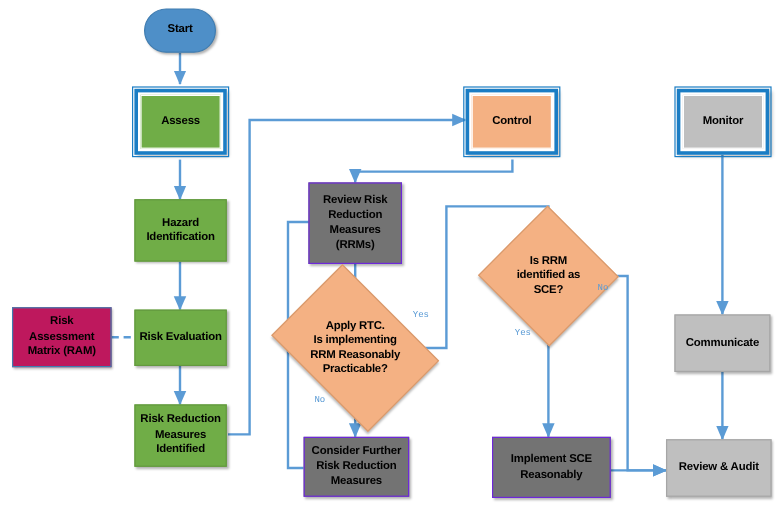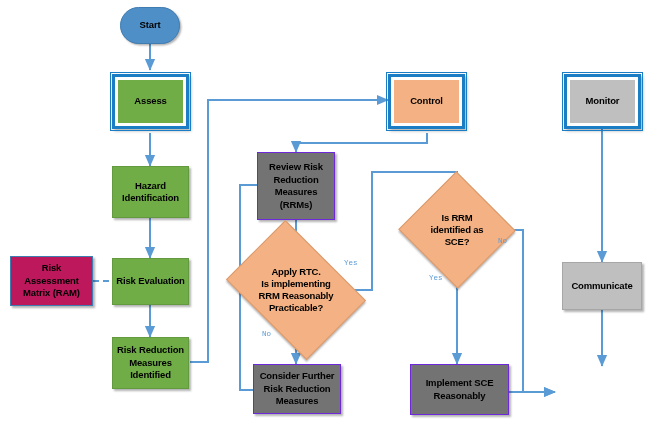--- a/index.html
+++ b/index.html
@@ -235,19 +235,22 @@
   <div class="node framed rect-gray" style="left:564px; top:74px; width:77px; height:55px;">
     <div class="inner">
         <span class="label">Monitor</span>
       </div>
   </div>
 
   <div class="node rect-gray" style="left:562px; top:262px; width:80px; height:48px;">
     <span class="label">Communicate</span>
   </div>
 
+  <div class="node rect-gray" style="left:555px; top:366px; width:88px; height:48px;">
+    <span class="label">Review &amp; Audit</span>
+  </div>
 
   <span class="edge-label" style="left:344px; top:259px;">Yes</span>
   <span class="edge-label" style="left:262px; top:330px;">No</span>
   <span class="edge-label" style="left:429px; top:274px;">Yes</span>
   <span class="edge-label" style="left:498px; top:237px;">No</span>
 
 </div>
 
 </body></html>

